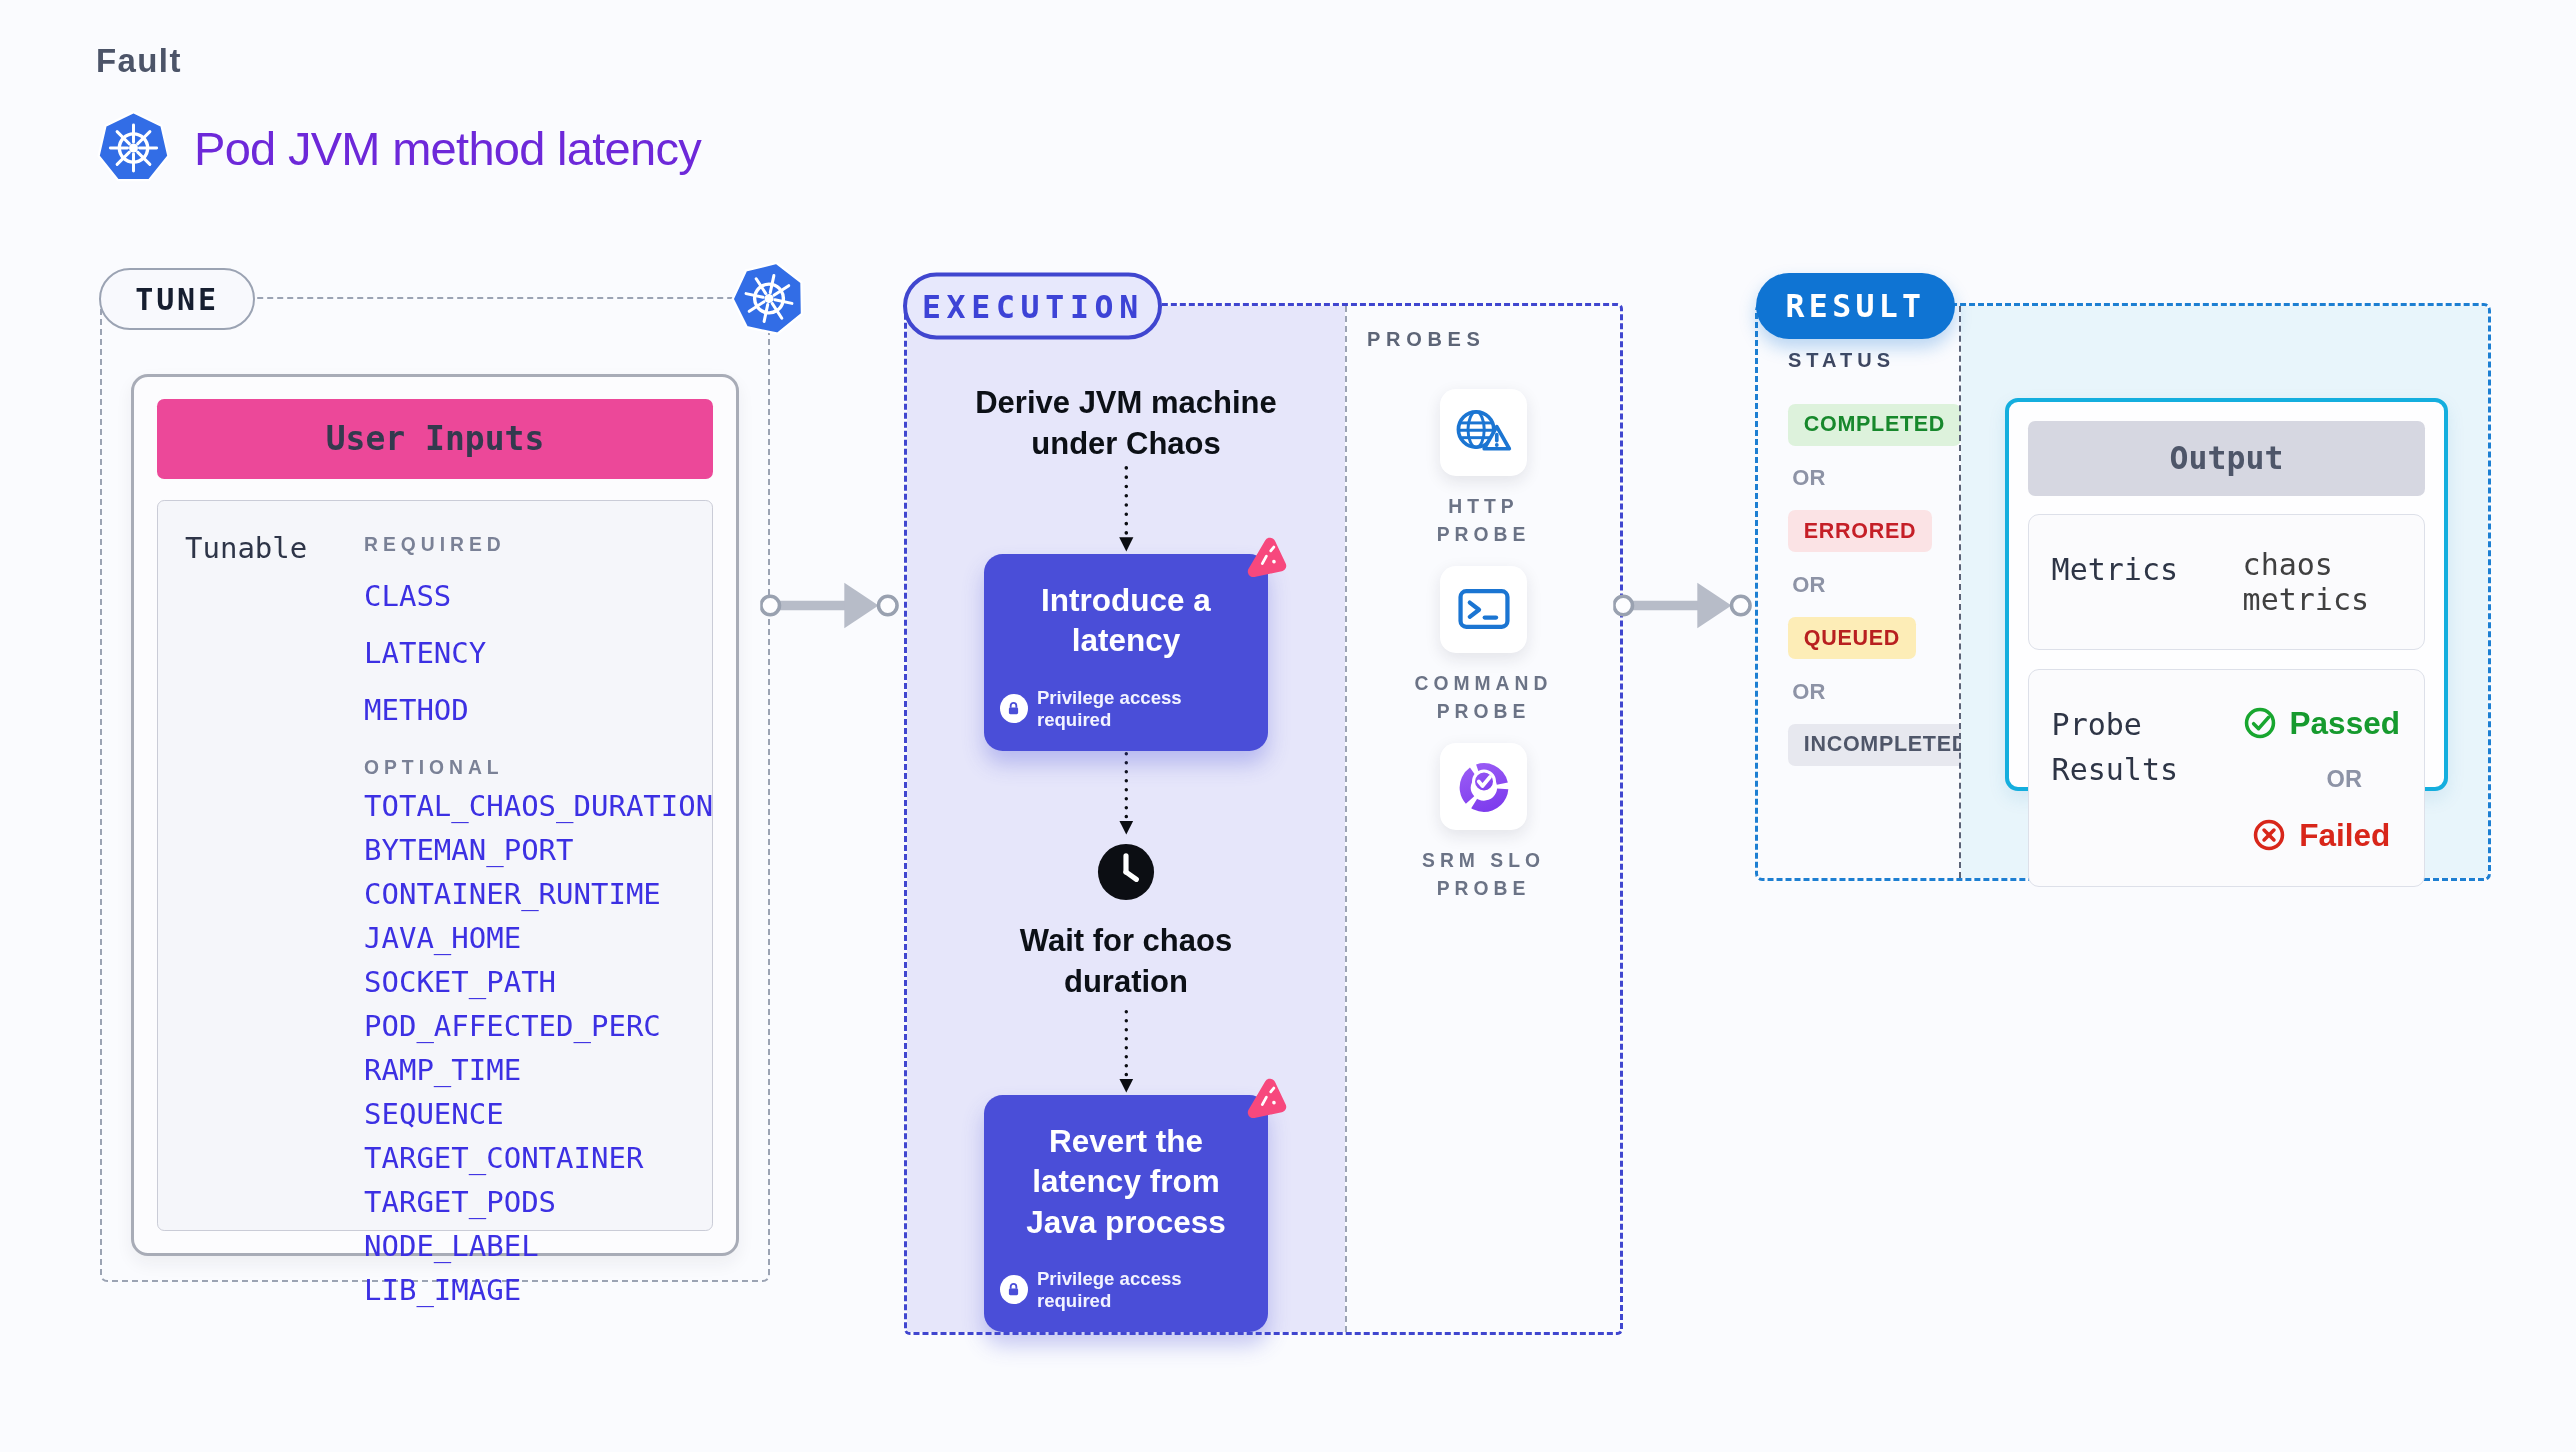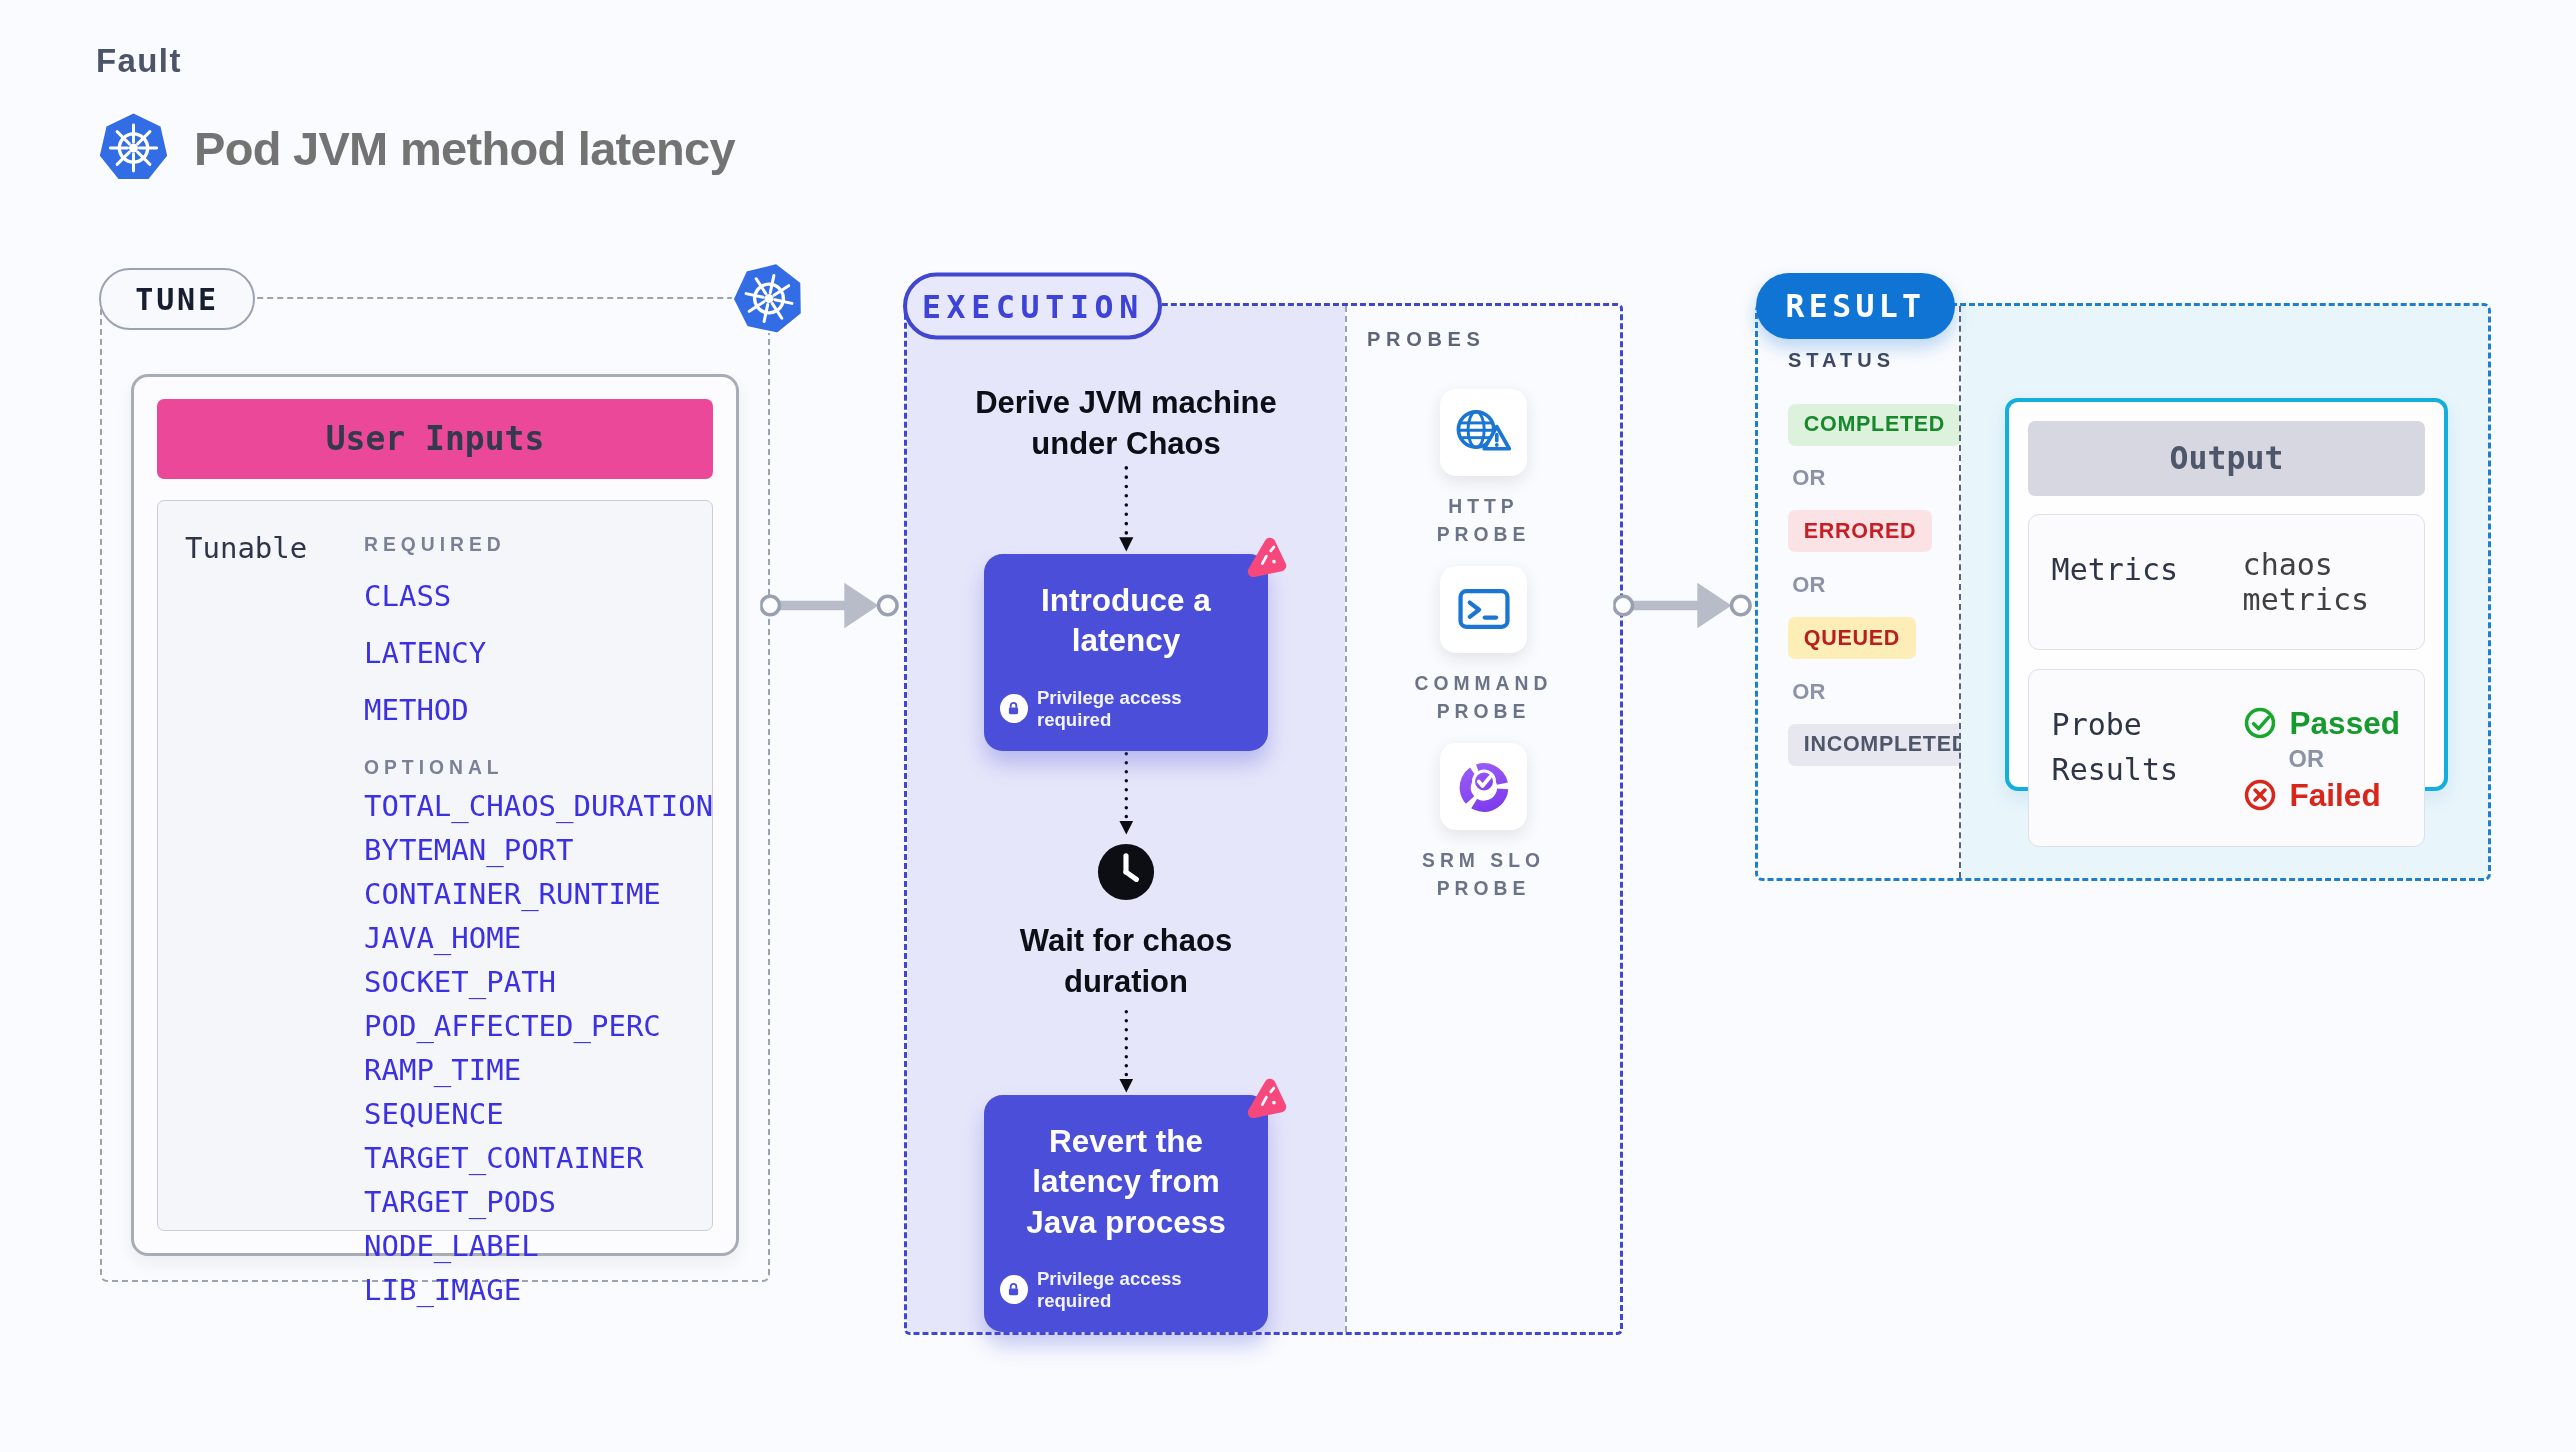--- a/index.html
+++ b/index.html
@@ -10,21 +10,21 @@
     font-family:"Liberation Sans","DejaVu Sans",sans-serif;
     overflow:hidden;
   }
 
   
   .page-header { position:absolute; left:96px; top:42px; }
   .fault-eyebrow { font-family:Liberation Sans, sans-serif;
     font-size:33px; font-weight:600; color:#4c5468; letter-spacing:1.4px; }
   .title-row { margin-top:30px; display:flex; align-items:center; gap:23px; }
   .k8s-title-icon { width:75px; height:76px; }
-  .page-title { font-size:47px; font-weight:700; color:#737373; letter-spacing:-0.7px; }
+  .page-title { font-size:47px; font-weight:400; color:#6d28d9; letter-spacing:-0.7px; }
 
   
   .pill { position:absolute; top:0; transform:translateY(-50%);
     display:flex; align-items:center; justify-content:center;
     border-radius:50px; font-family:"DejaVu Sans Mono","Liberation Mono",monospace;
     font-weight:700; z-index:5; }
   .tune-pill { left:-2.9px; width:156px; height:62px; background:#f8f9fd;
     border:2.9px solid #9ba3b3; color:#161e30; font-size:30px; letter-spacing:2.9px; }
   .exec-pill { left:-3.6px; width:259px; height:67px; background:#e7e8fc;
     border:4.3px solid #4046cf; color:#3d43d6; font-size:31.5px; letter-spacing:5.7px; }
@@ -117,21 +117,21 @@
   .output-header { height:75px; background:#d6d7e1; border-radius:7.2px;
     display:flex; align-items:center; justify-content:center;
     font-family:"DejaVu Sans Mono","Liberation Mono",monospace;
     font-size:31.5px; font-weight:700; color:#4e5669; }
   .output-row { margin-top:18.6px; border:1.4px solid #dde0e9; background:#fbfbfd;
     border-radius:11px; padding:32px 23px; display:flex; }
   .row-label { font-family:"DejaVu Sans Mono","Liberation Mono",monospace;
     font-size:30px; color:#2e3546; flex:0 0 165px; line-height:1.5; }
   .metrics-value { font-family:"DejaVu Sans Mono","Liberation Mono",monospace;
     font-size:30px; color:#404040; margin-left:26px; align-self:center; }
-  .pr-col { display:flex; flex-direction:column; gap:4px; margin-left:26px; padding-top:2.9px; }
+  .pr-col { display:flex; flex-direction:column; gap:24px; margin-left:26px; padding-top:2.9px;align-items:center; }
   .pr-item { display:flex; align-items:center; gap:13px; }
   .passed-text { font-size:31.5px; font-weight:800; color:#169a2e; }
   .failed-text { font-size:31.5px; font-weight:800; color:#d8261a; }
   .pr-or { color:#8d93a6; font-size:23.6px; font-weight:600; padding-left:46px; }
 </style>
 </head>
 <body>
 
 <svg width="0" height="0" style="position:absolute" aria-hidden="true">
   <defs>

